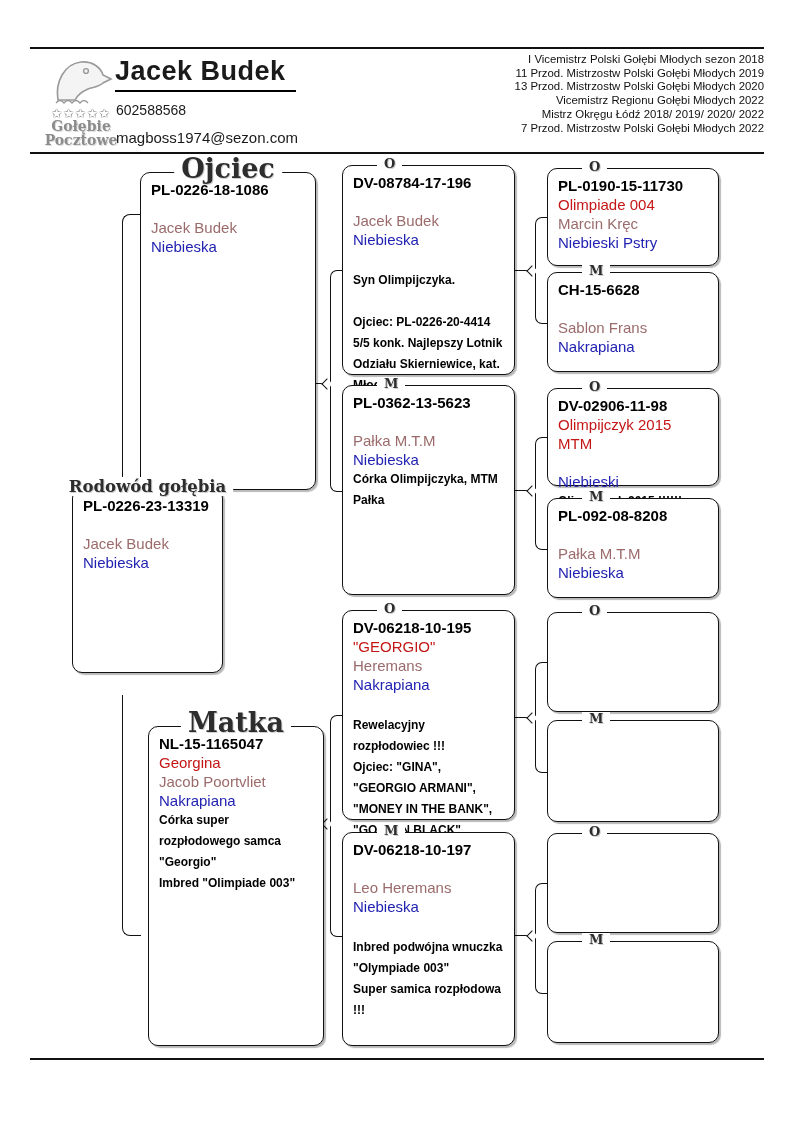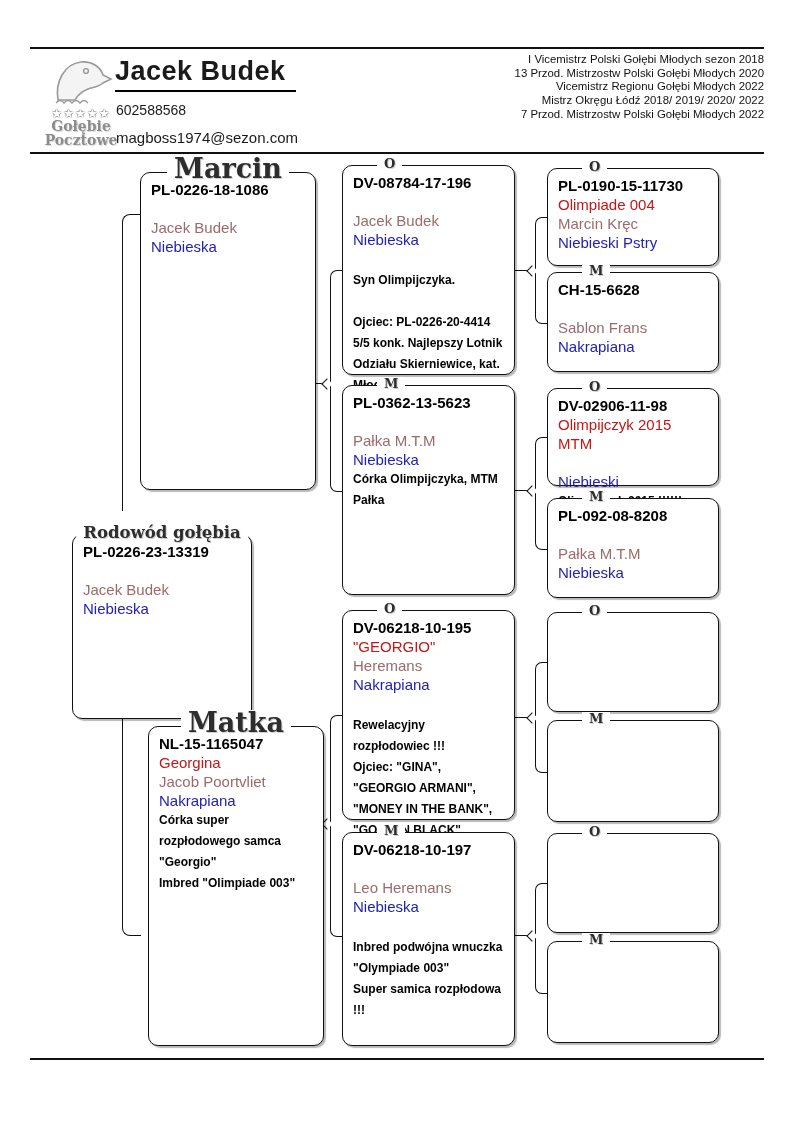--- a/index.html
+++ b/index.html
@@ -70,20 +70,21 @@
     </svg>
     <div class="stars">✩✩✩✩✩</div>
     <div class="lname">Gołębie</div>
     <div class="lname">Pocztowe</div>
   </div>
   <div class="owner-name">Jacek Budek</div>
   <div class="phone">602588568</div>
   <div class="email">magboss1974@sezon.com</div>
   <div class="achv">
     <div>I Vicemistrz Polski Gołębi Młodych sezon 2018</div>
+    <div>11 Przod. Mistrzostw Polski Gołębi Młodych 2019</div>
     <div>13 Przod. Mistrzostw Polski Gołębi Młodych 2020</div>
     <div>Vicemistrz Regionu Gołębi Młodych 2022</div>
     <div>Mistrz Okręgu Łódź 2018/  2019/  2020/ 2022</div>
     <div>7 Przod. Mistrzostw Polski Gołębi Młodych 2022</div>
   </div>
 
   <div class="conn elbow-top" style="left:122px;top:214px;width:18px;height:296px"></div>
   <div class="conn elbow-bottom" style="left:122px;top:695px;width:18px;height:240px"></div>
 
   <div class="conn stub" style="left:316px;top:383px;width:14px"></div>
@@ -104,29 +105,29 @@
 
   <div class="conn stub" style="left:515px;top:717px;width:20px"></div>
   <div class="conn bracket" style="left:535px;top:662px;width:12px;height:109px"></div>
   <div class="chev" style="left:528px;top:714px"></div>
 
   <div class="conn stub" style="left:515px;top:935px;width:20px"></div>
   <div class="conn bracket" style="left:535px;top:883px;width:12px;height:109px"></div>
   <div class="chev" style="left:528px;top:932px"></div>
 
   <div class="pbox" style="left:140px;top:172px;width:176px;height:318px">
-    <span class="box-label label-big">Marcin</span>
+    <span class="box-label label-big">Ojciec</span>
     <div class="ln ring">PL-0226-18-1086</div>
     <div class="ln bird-name"></div>
     <div class="ln owner">Jacek Budek</div>
     <div class="ln bird-color">Niebieska</div>
     <div class="note"></div>
   </div>
 
-  <div class="pbox" style="left:72px;top:534px;width:180px;height:185px">
+  <div class="pbox" style="left:72px;top:488px;width:151px;height:185px">
     <span class="box-label label-med">Rodowód gołębia</span>
     <div class="ln ring">PL-0226-23-13319</div>
     <div class="ln bird-name"></div>
     <div class="ln owner">Jacek Budek</div>
     <div class="ln bird-color">Niebieska</div>
     <div class="note"></div>
   </div>
 
   <div class="pbox" style="left:148px;top:726px;width:176px;height:320px">
     <span class="box-label label-big">Matka</span>

